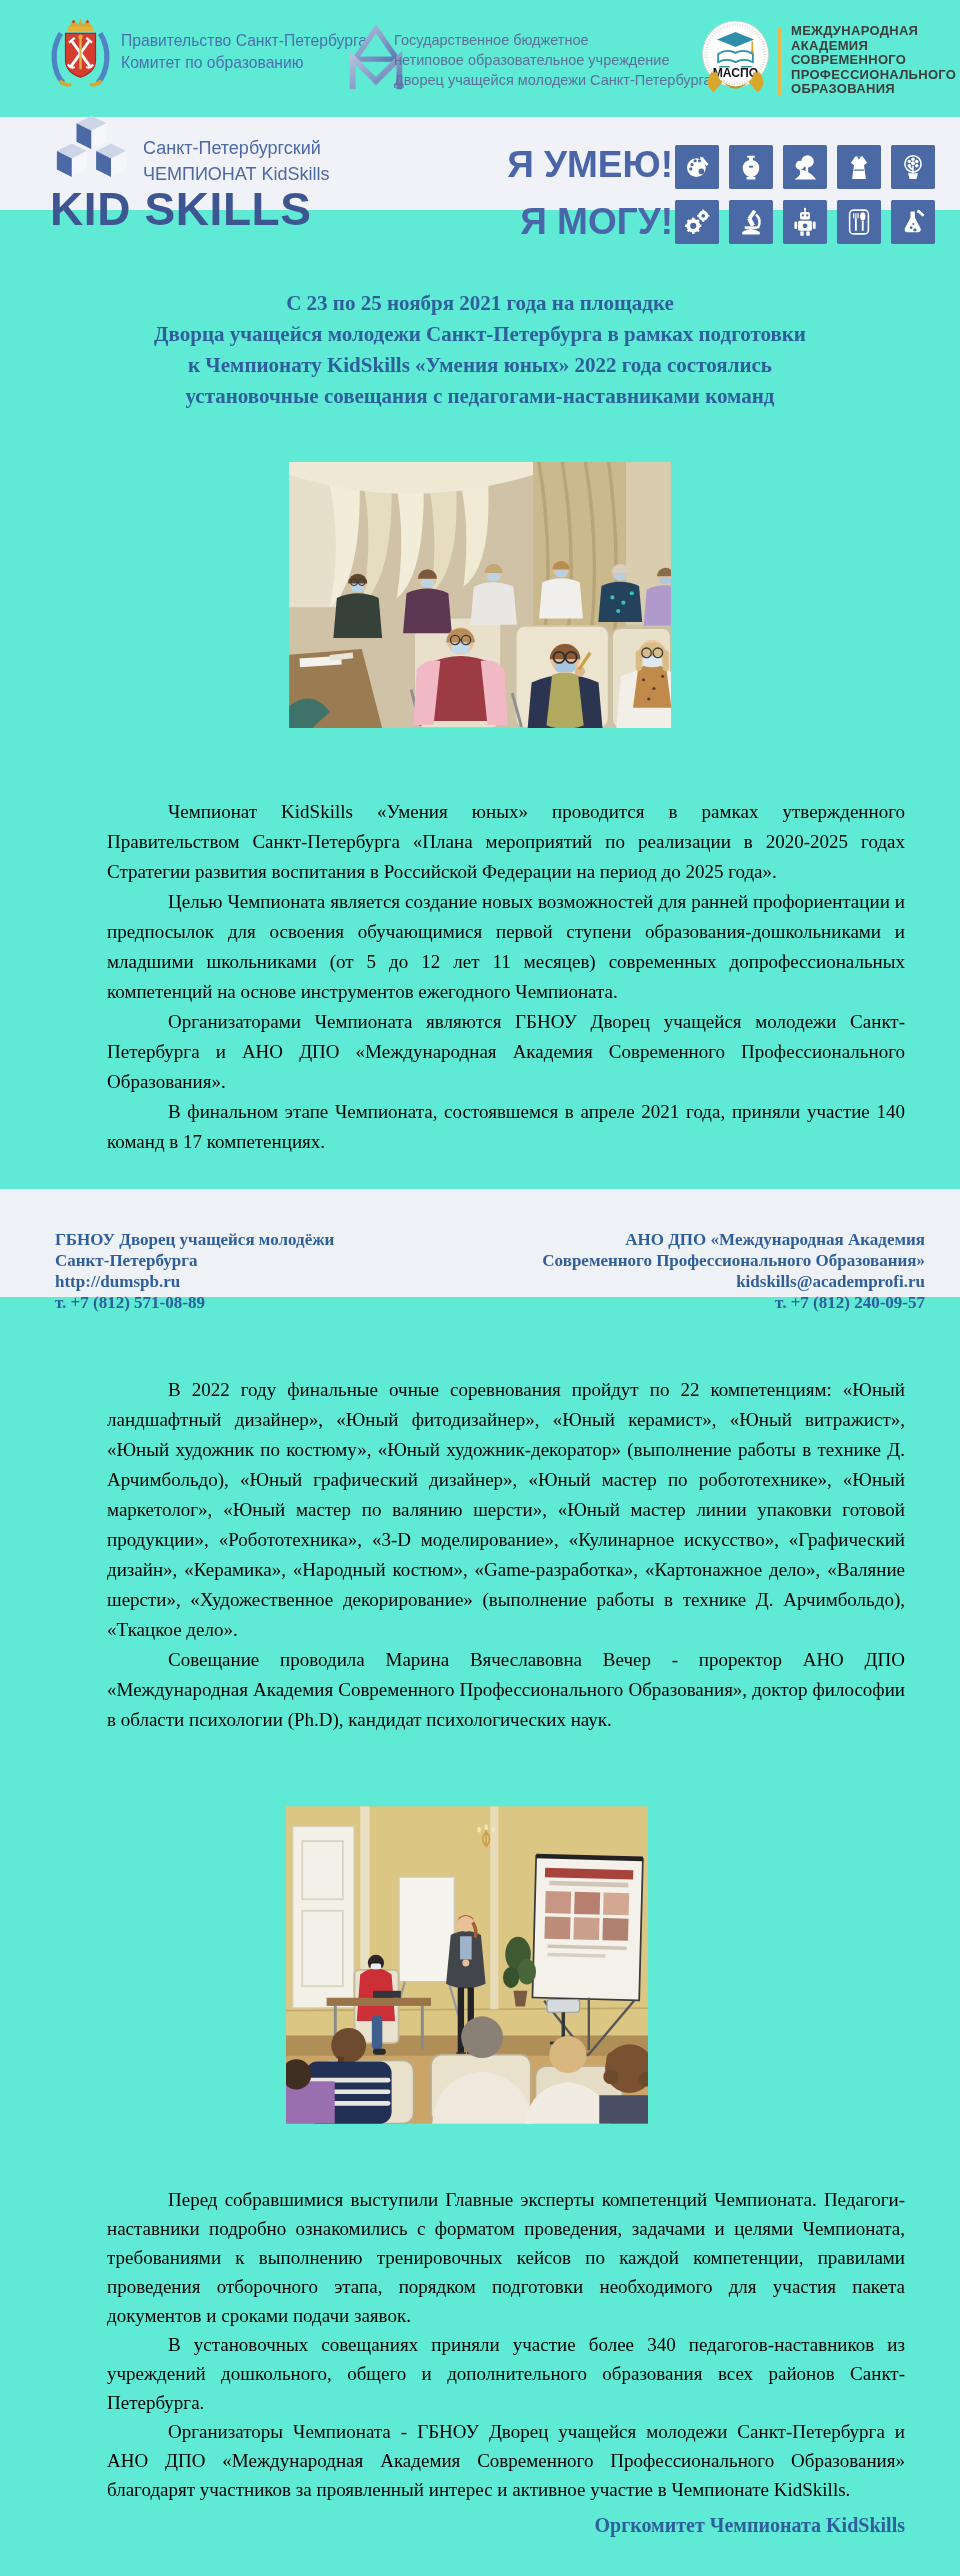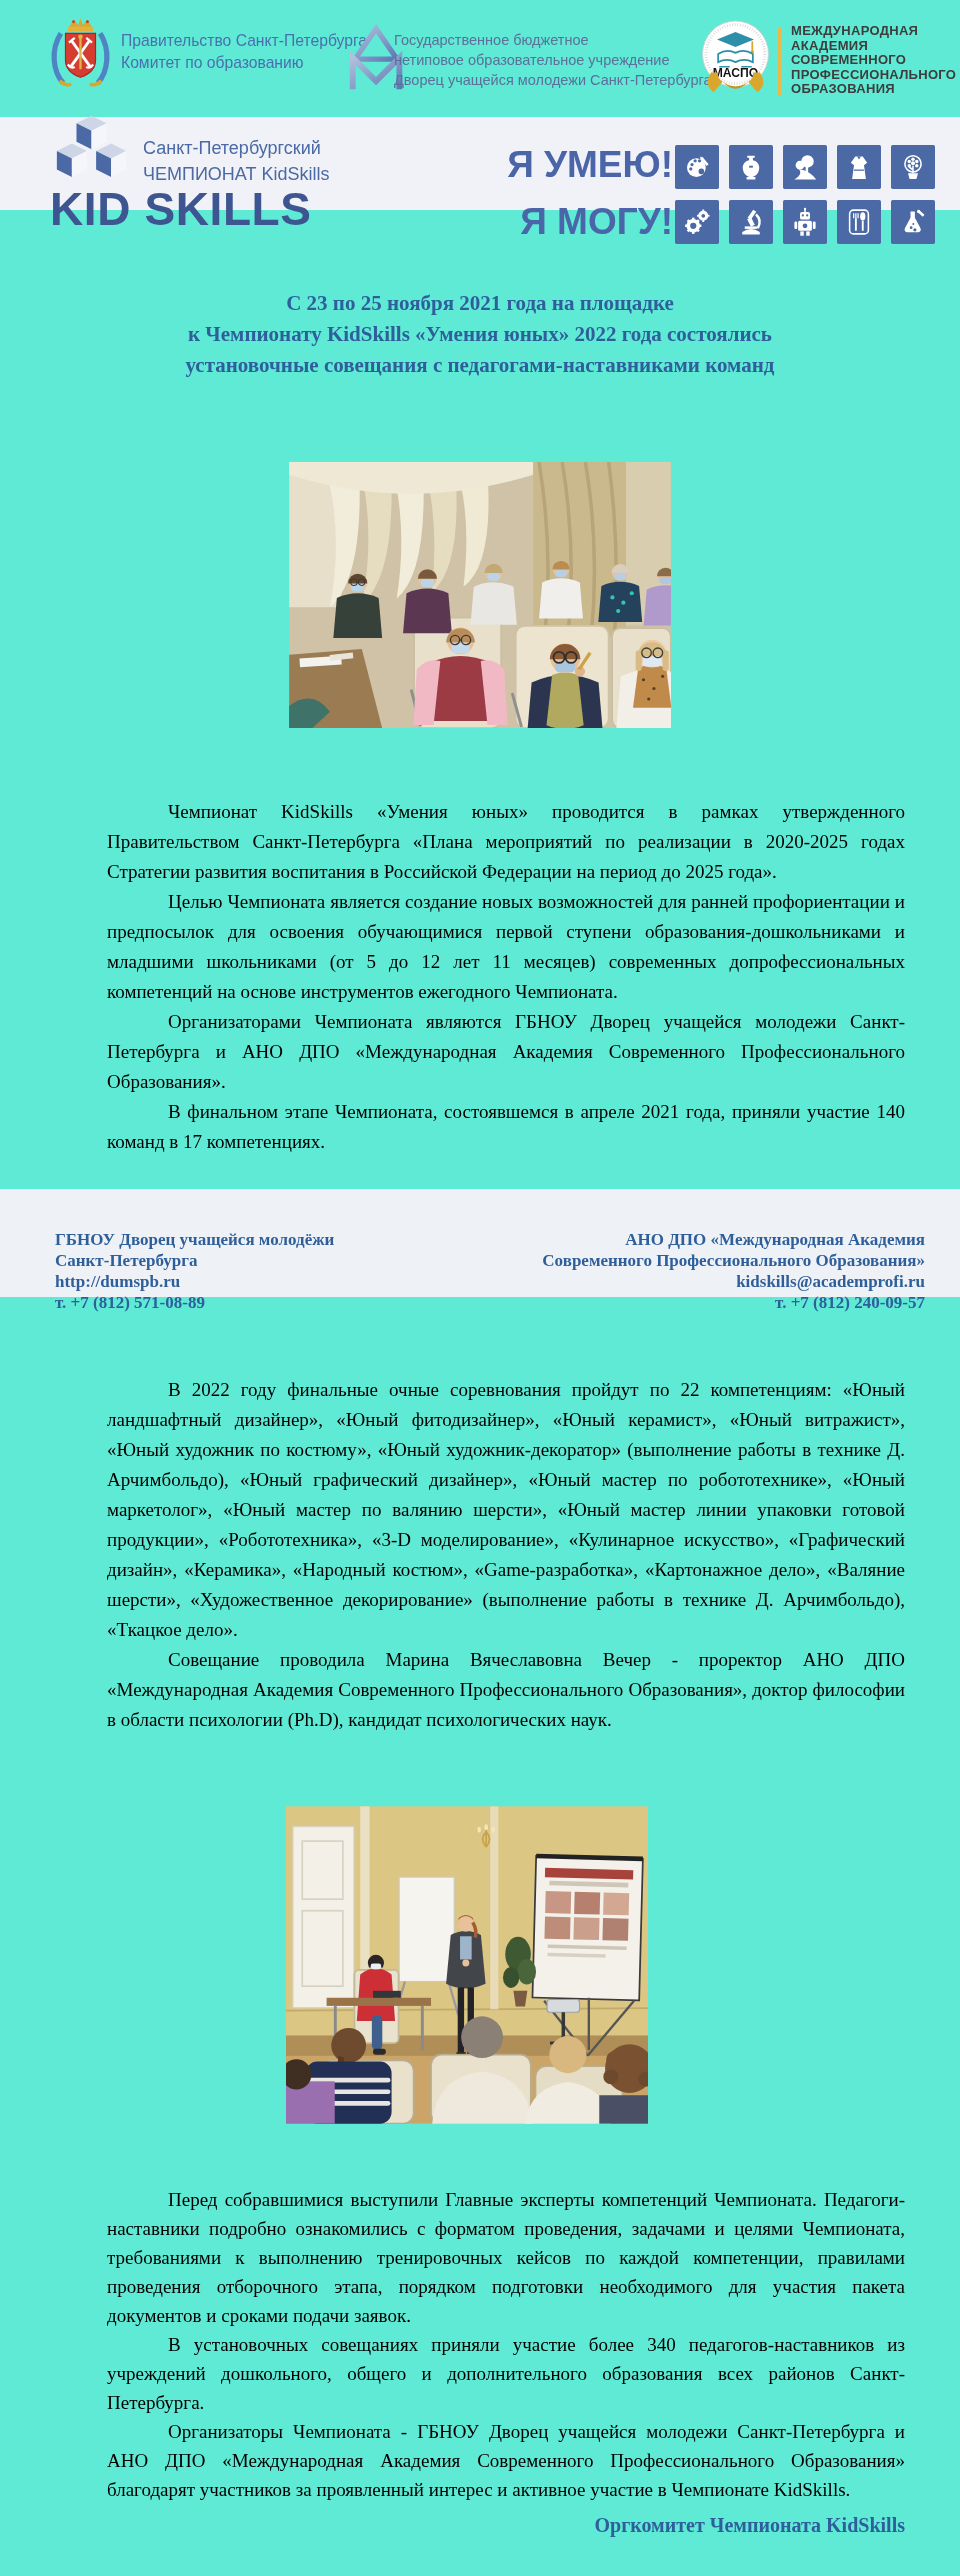--- a/index.html
+++ b/index.html
@@ -270,20 +270,21 @@
           <circle cx="27" cy="36.5" r="2.6" fill="#4a69a5"></circle>
         <circle cx="24.5" cy="27" r="1.6" fill="#4a69a5"></circle>
         <line x1="32" y1="6" x2="41" y2="14" stroke="#ffffff" stroke-width="4"></line>
         <circle cx="33" cy="7" r="2.6" fill="#ffffff"></circle>
       </svg>
     </div>
   </div>
 
   <div class="abs doc-title">
     <div>С 23 по 25 ноября 2021 года на площадке</div>
+    <div>Дворца учащейся молодежи Санкт-Петербурга в рамках подготовки</div>
     <div>к Чемпионату KidSkills «Умения юных» 2022 года состоялись</div>
     <div>установочные совещания с педагогами-наставниками команд</div>
   </div>
 
   <figure class="abs" style="left:289px;top:462px;">
     <svg width="382" height="266" viewBox="0 0 657 458">
       <rect width="657" height="458" fill="#cfc2a6"></rect>
       <rect x="0" y="0" width="90" height="250" fill="#e7dfc9"></rect>
       <path d="M60,0 Q95,120 70,250 Q130,200 120,0 Z" fill="#f2ecda"></path>
       <path d="M120,0 Q150,120 125,245 Q185,195 175,0 Z" fill="#e6dcc0"></path>

